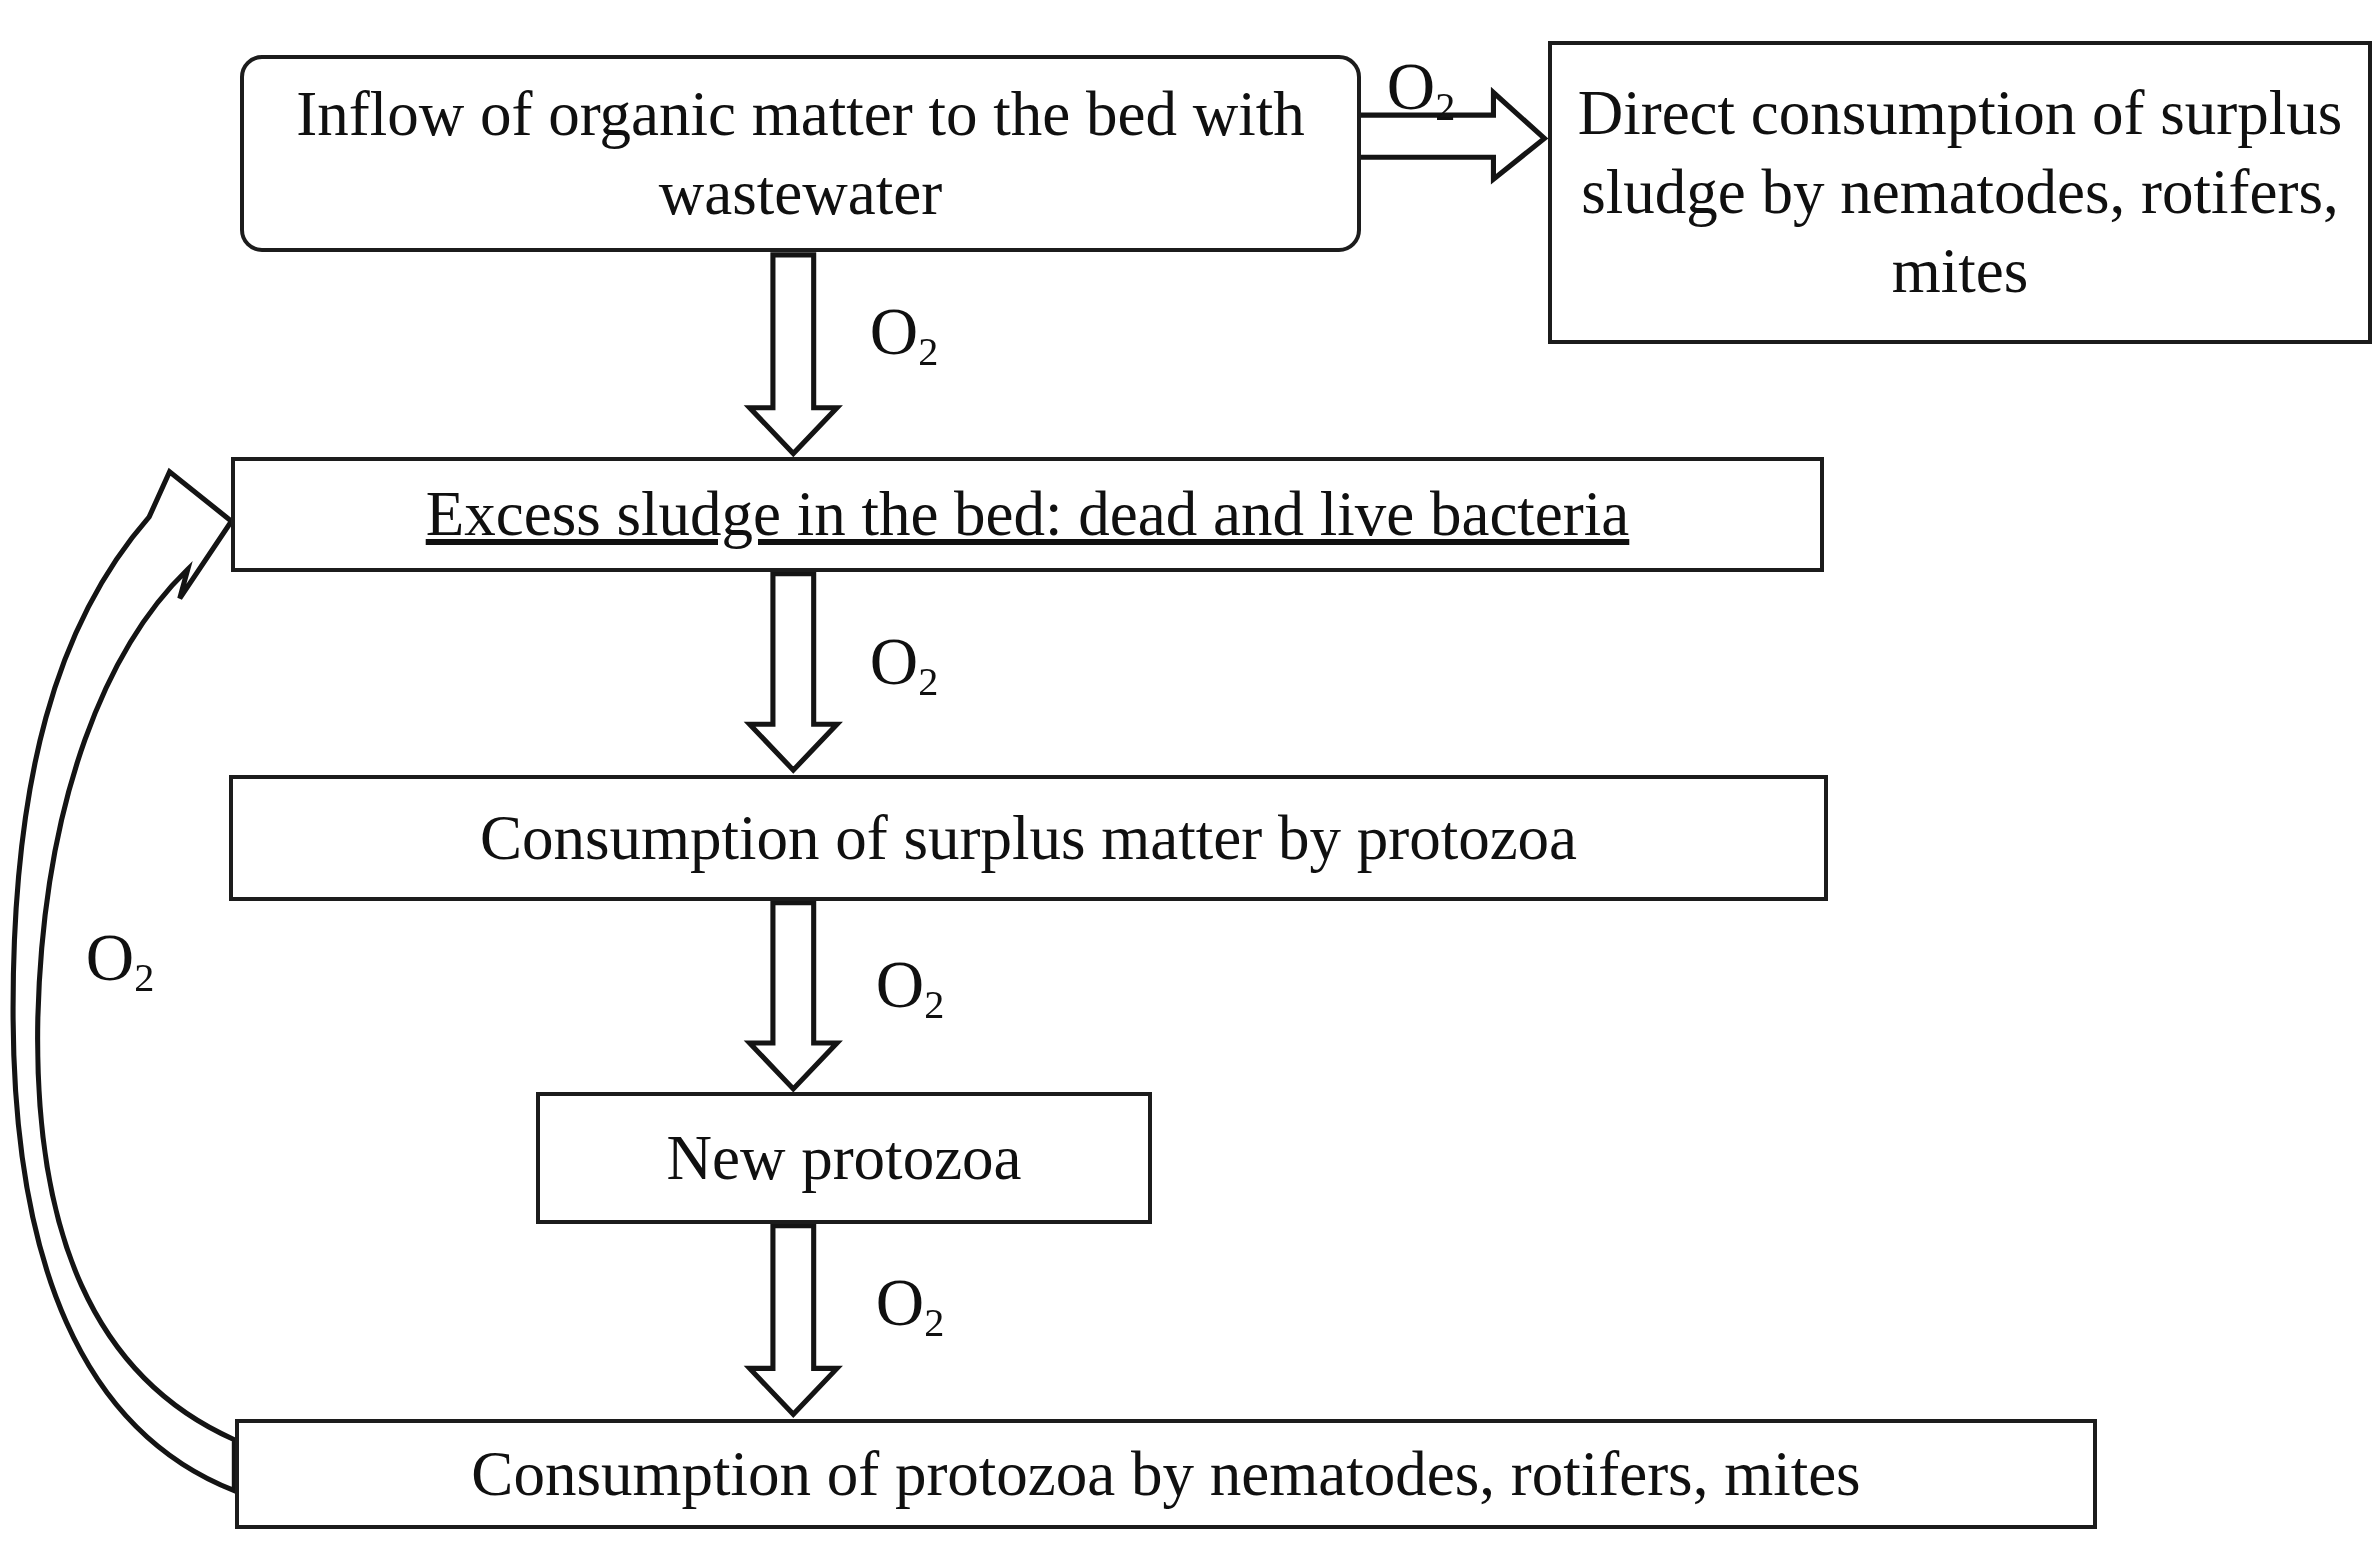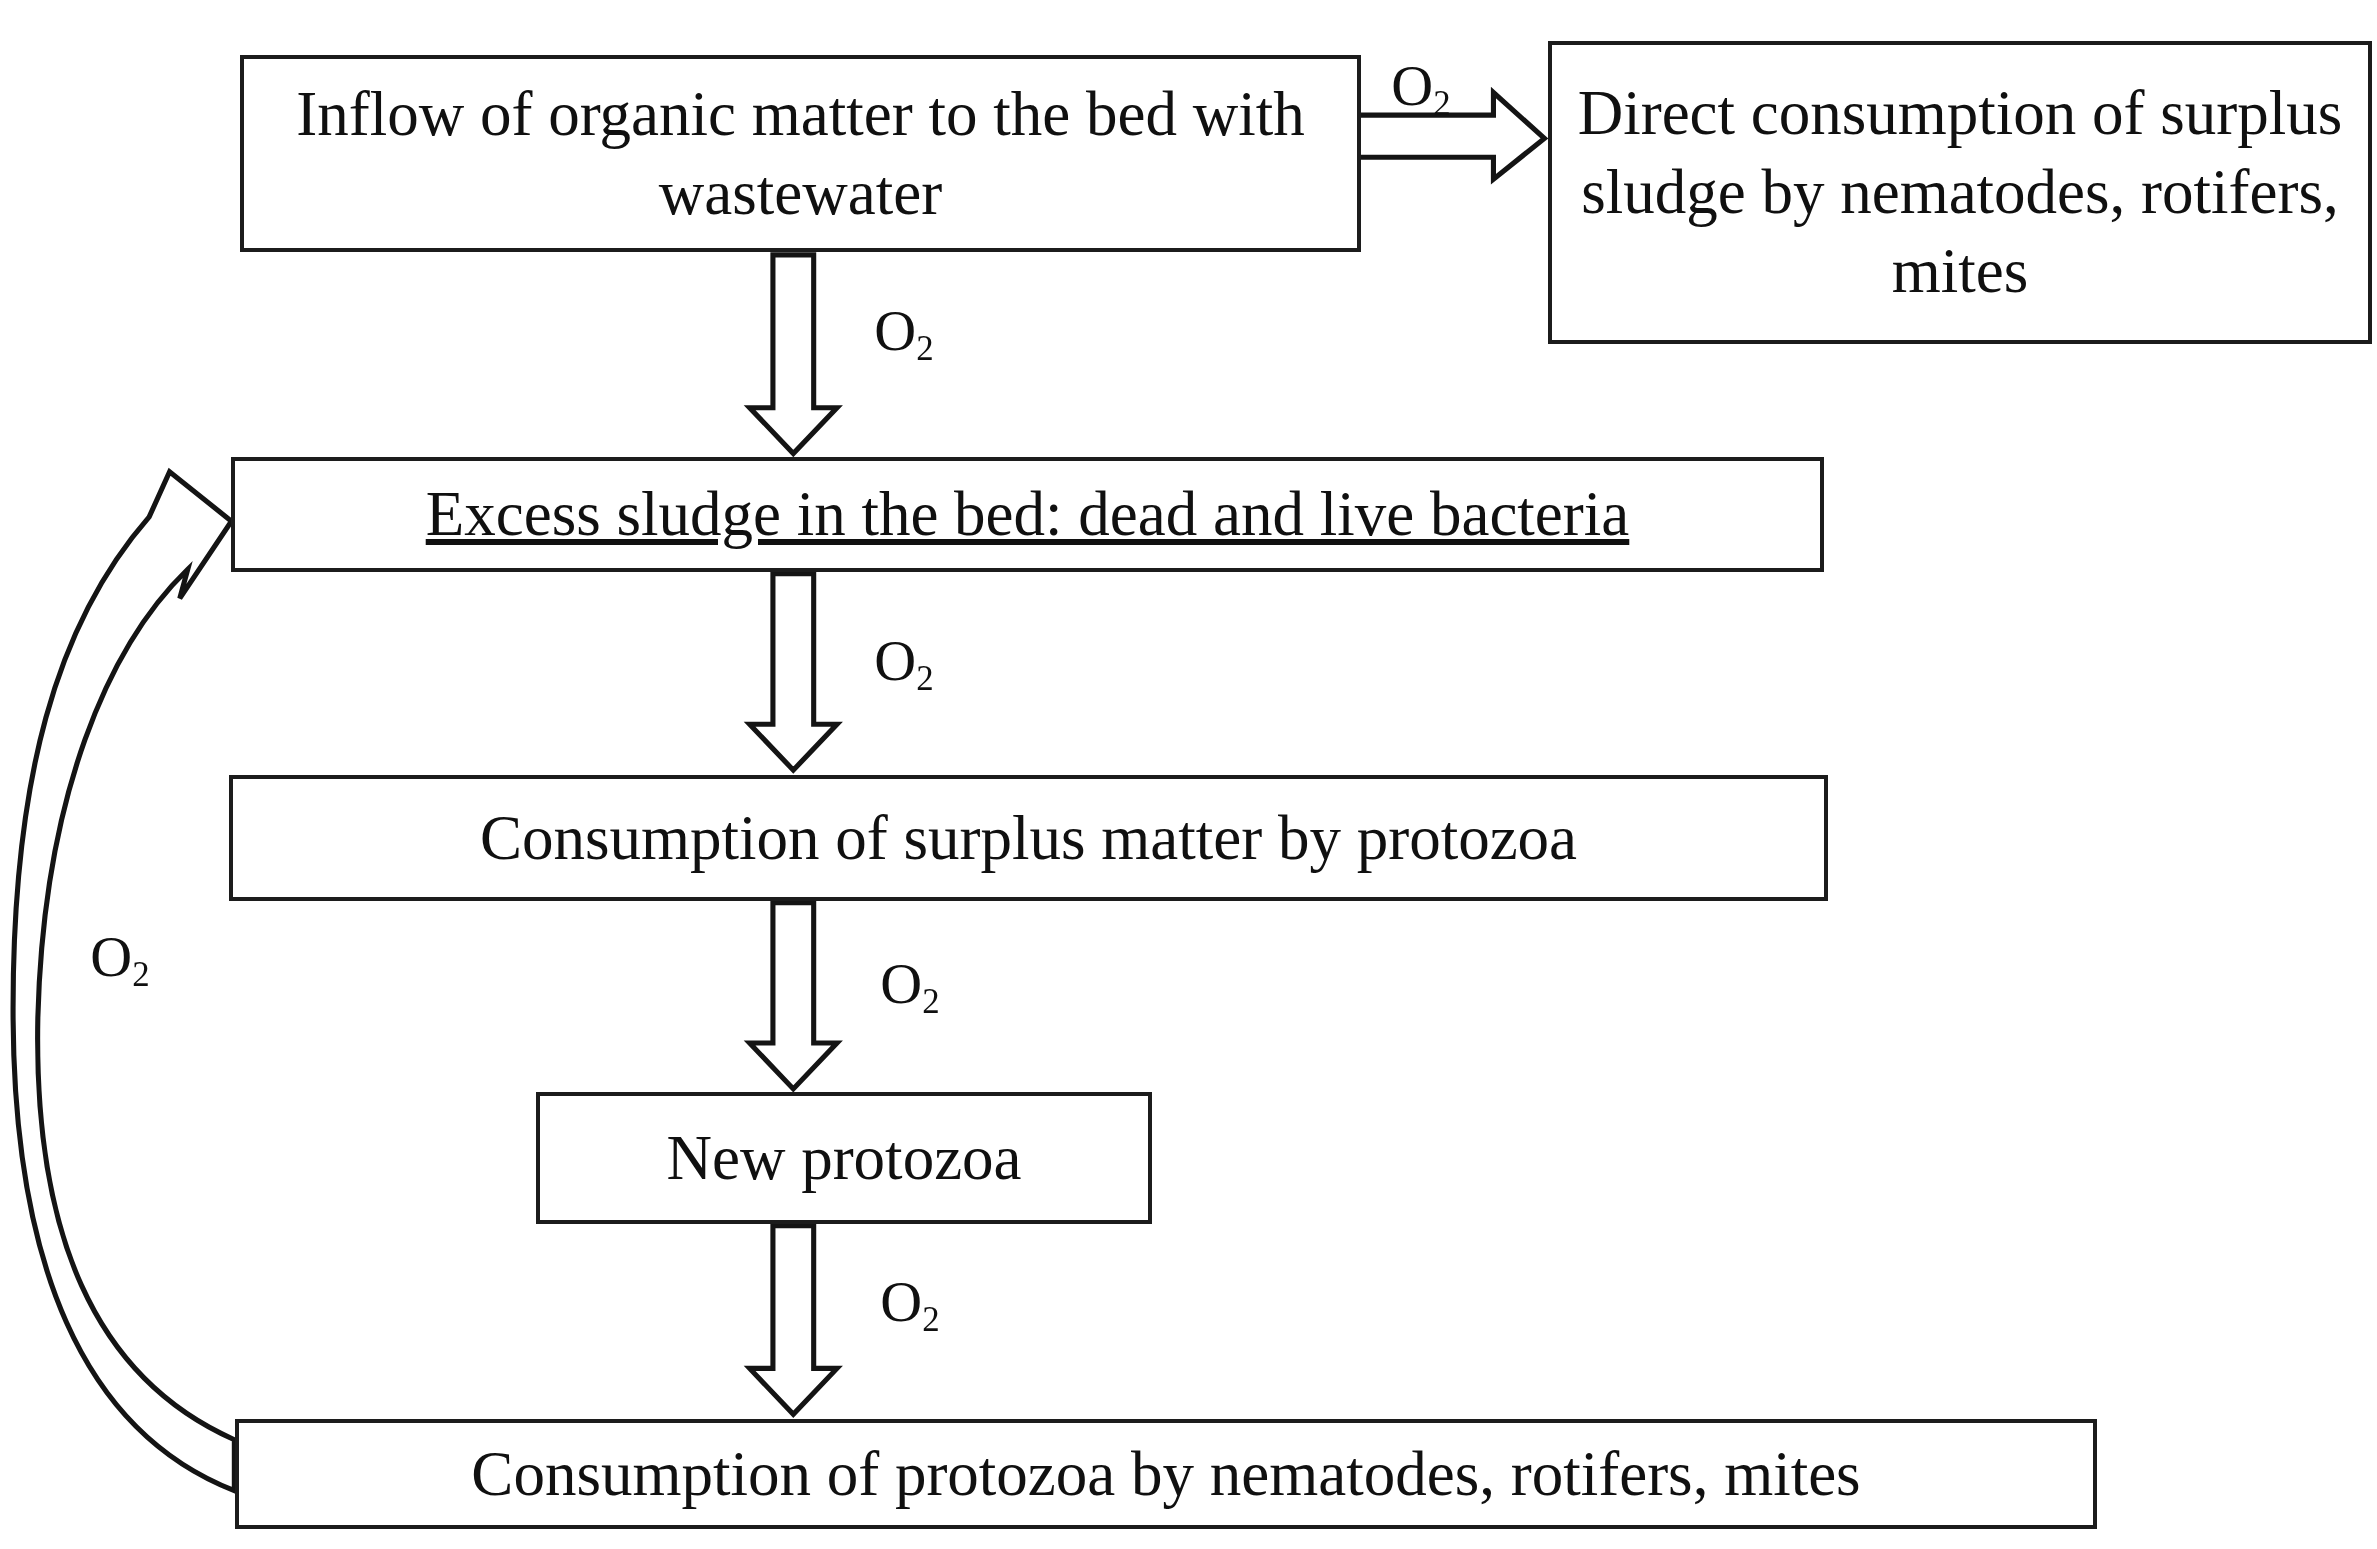--- a/index.html
+++ b/index.html
@@ -29,21 +29,21 @@
     font-size: 63px;
     line-height: 79px;
     z-index: 2;
   }
   .box .ln {
     white-space: nowrap;
   }
   .o2 {
     position: absolute;
     transform: translate(-50%, -50%);
-    font-size: 58px;
+    font-size: 67px;
     line-height: 1;
     white-space: nowrap;
     z-index: 3;
   }
   .o2 sub {
     font-size: 60%;
     line-height: 0;
     vertical-align: -0.28em;
   }
   svg.arrows {
@@ -83,21 +83,21 @@
              C 16 1070, 78 855, 205 710
              L 233 648
              L 318 716
              L 247 822
              L 258 782
              C 148 888, 60 1095, 52 1398
              C 46 1692, 128 1892, 322 1978
              Z"></path>
   </svg>
 
-  <div class="box" style="left:240px; top:55px; width:1121px; height:197px;">
+  <div class="box" style="left:240px; top:55px; width:1121px; height:197px;border-radius:22px;">
     <div class="ln">Inflow of organic matter to the bed with</div>
     <div class="ln">wastewater</div>
   </div>
 
   <div class="box" style="left:1548px; top:41px; width:824px; height:303px;">
     <div class="ln">Direct consumption of surplus</div>
     <div class="ln">sludge by nematodes, rotifers,</div>
     <div class="ln">mites</div>
   </div>
 

